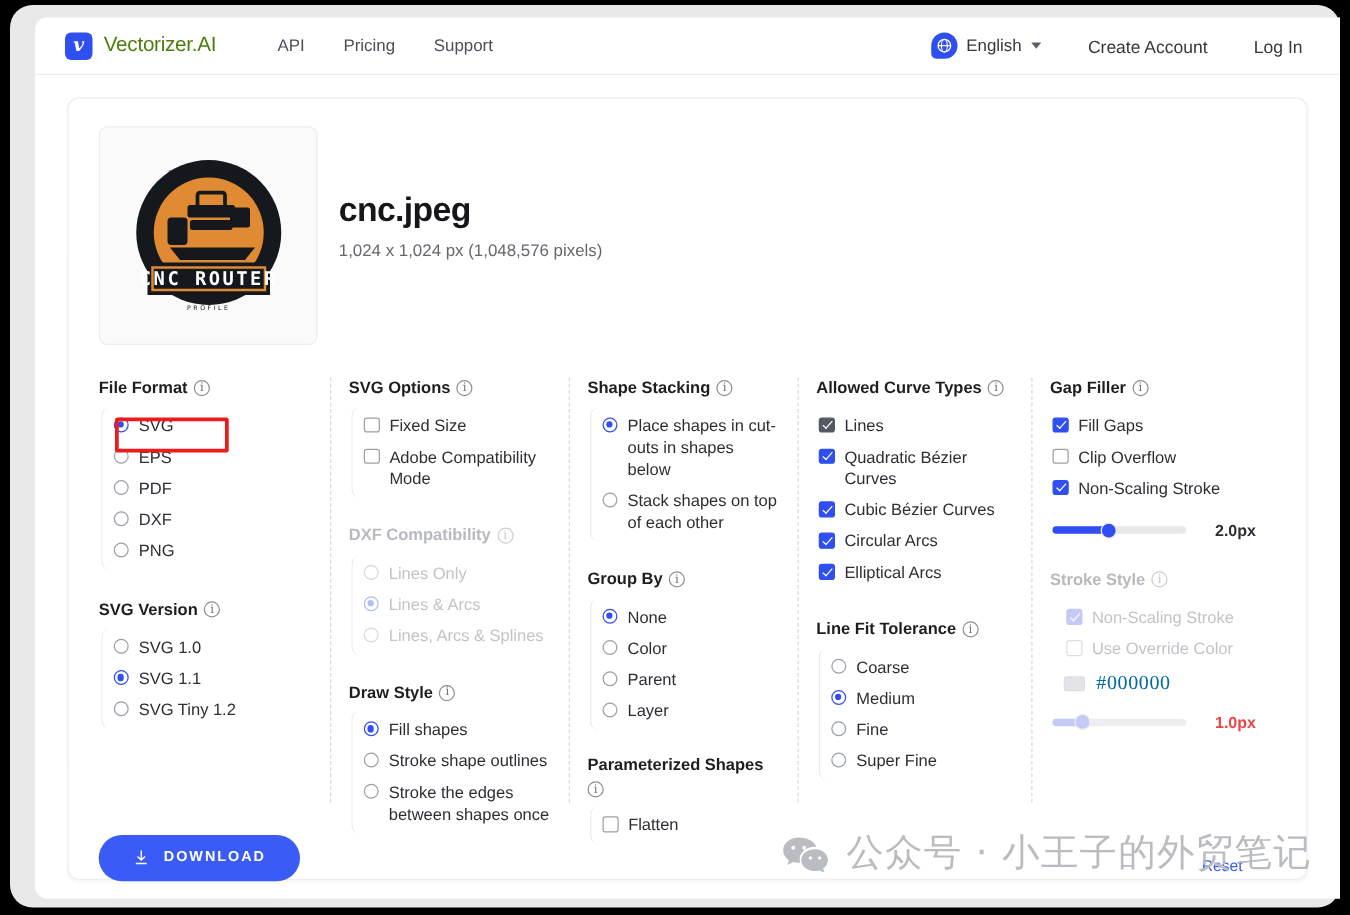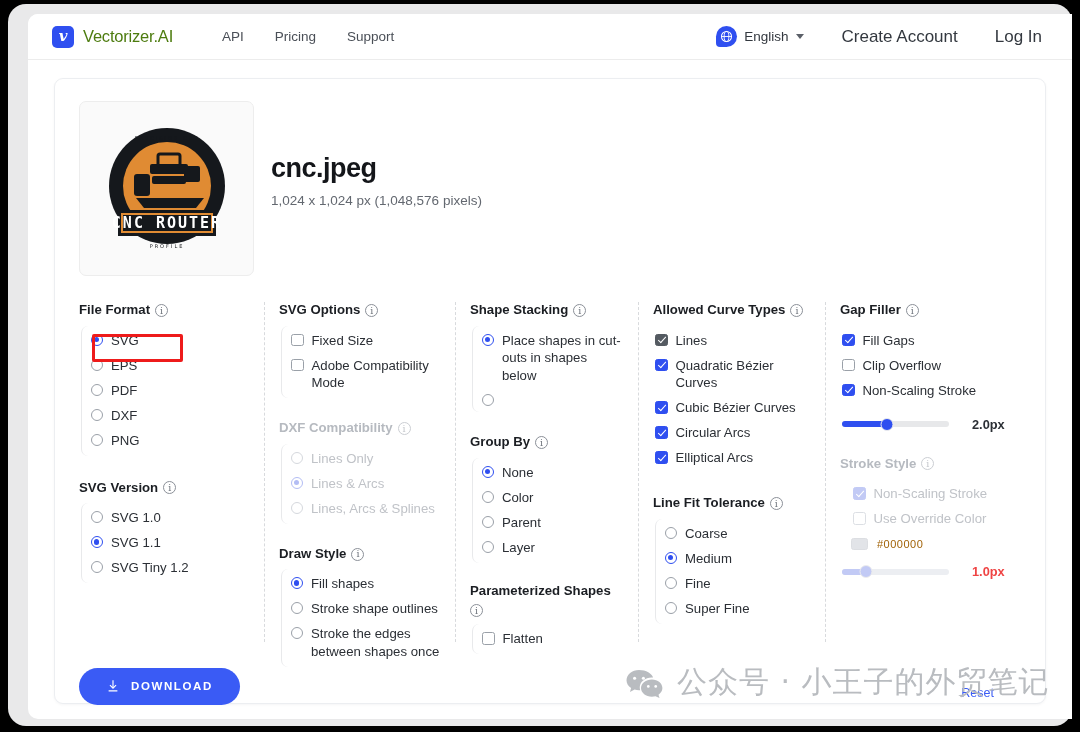--- a/index.html
+++ b/index.html
@@ -82,21 +82,21 @@
   .globe-bubble svg { display: block; }
   .lang-label { font-size: 13.5px; color: #33383f; }
   .caret {
     width: 0; height: 0;
     border-left: 4px solid transparent;
     border-right: 4px solid transparent;
     border-top: 5px solid #5b6068;
     margin-left: 1px;
   }
   .header-right a {
-    font-size: 17px;
+    font-size: 14px;
     color: #33383f;
     text-decoration: none;
   }
   
   .page { padding: 18px 26px 0 26px; background: #fff; }
   .card {
     background: #fff;
     border: 1px solid #eceef1;
     border-radius: 9px;
     box-shadow: 0 1px 3px rgba(16,24,40,.045);
@@ -267,21 +267,21 @@
   .slider-val.dim { color: #ef4444; }
 
   .swatch-row { display: flex; align-items: center; gap: 9px; padding: 3.5px 0; margin-left: 11px;}
   .swatch {
     width: 17px; height: 12px;
     background: #e2e4e8;
     border: 1px solid #dcdee2;
     border-radius: 2.5px;
     flex: none;
   }
-  .swatch-val { font-size: 11px; color: #a16207; letter-spacing: .5px; }
+  .swatch-val { font-size: 16px; color: #0369a1; letter-spacing: .5px; font-family: Liberation Serif, serif; }
 
   
   .footer {
     position: relative;
     margin-top: 16px;
     height: 56px;
     display: flex;
     align-items: center;
     justify-content: flex-start;
   }
@@ -517,20 +517,21 @@
             <span>Shape Stacking</span>
             <span class="info-i">i</span>
           </div>
           <div class="opt-list">
             <div class="opt">
                       <span class="radio on"></span>
                       <span class="opt-label">Place shapes in cut-outs in shapes below</span>
                     </div>
             <div class="opt">
                       <span class="radio"></span>
+                      <span class="opt-label">Stack shapes on top of each other</span>
                     </div>
           </div>
         </div>
         <div class="grp" style="margin-top:22px">
           <div class="grp-title">
             <span>Group By</span>
             <span class="info-i">i</span>
           </div>
           <div class="opt-list">
             <div class="opt">

